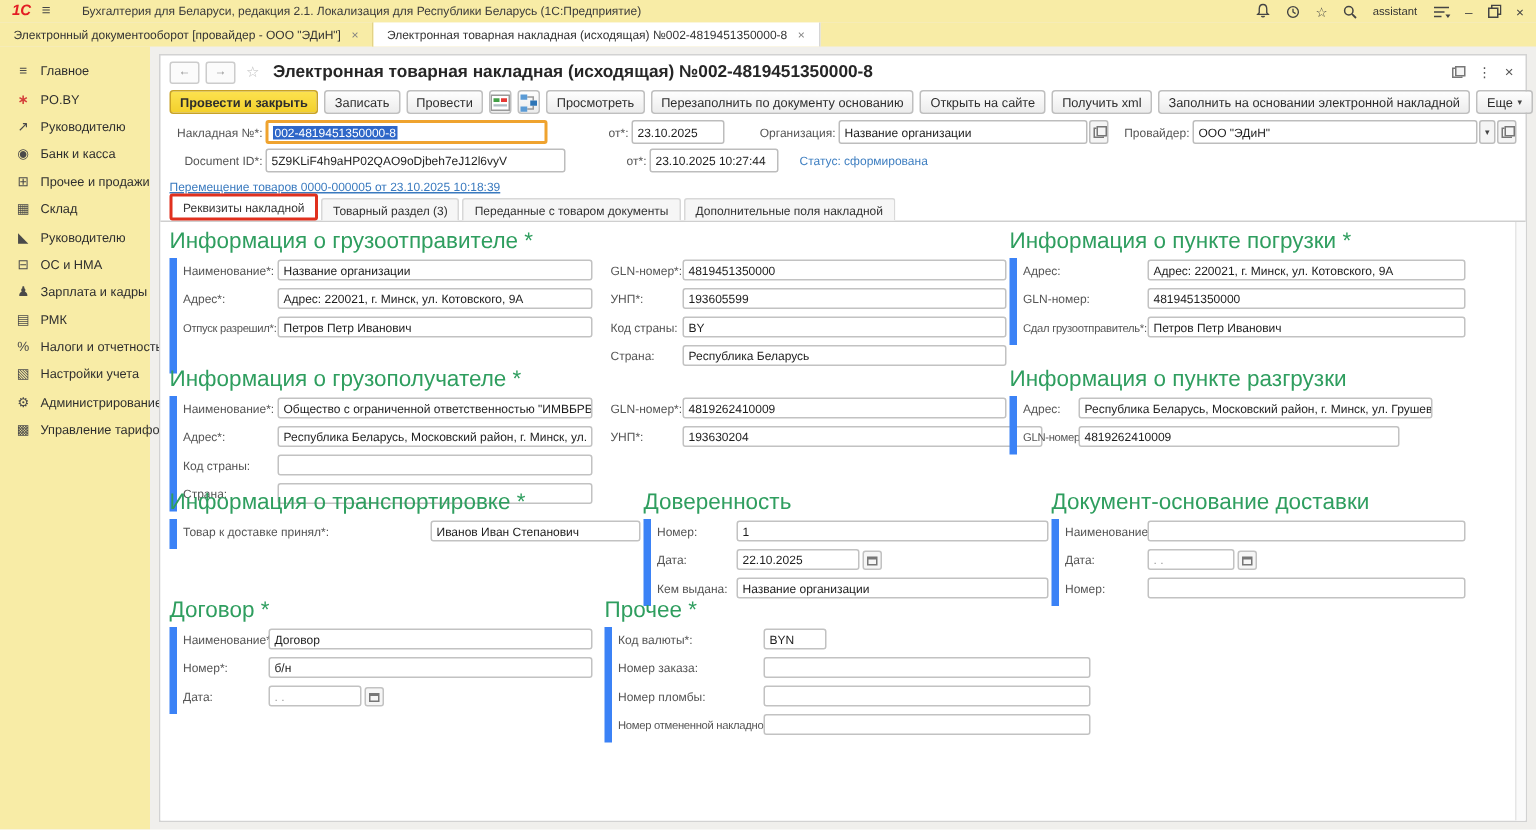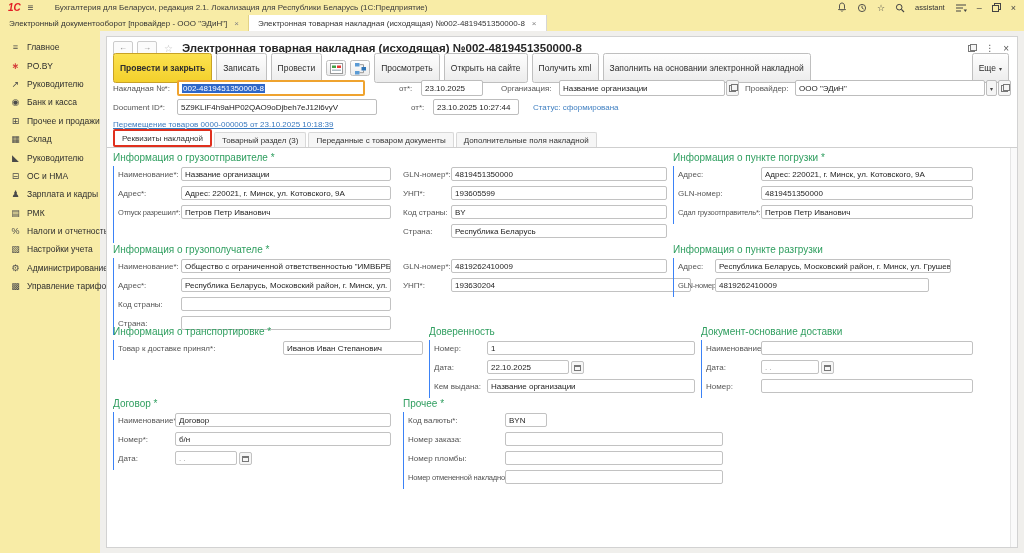--- a/index.html
+++ b/index.html
@@ -33,30 +33,30 @@
   .fhead{display:flex;align-items:center;height:18px;padding:2px 8px 0 6px;gap:4px;}
   .navbtn{width:18px;height:13px;border:1px solid #ccc;border-radius:2px;background:#fbfbfb;
           color:#8a8a8a;font-size:8px;line-height:11px;text-align:center;}
   .fav{color:#bdbdbd;font-size:10px;margin:0 5px 0 3px;}
   .ftitle{font-size:11.5px;font-weight:bold;color:#262626;white-space:nowrap;}
   .fhead-icons{margin-left:auto;display:flex;align-items:center;gap:9px;color:#666;}
   .dots{font-size:9px;color:#555;}
   .xico{font-size:10px;color:#555;}
   
   .tbar{display:flex;align-items:center;gap:4px;padding:3px 8px 2px 6px;height:21px;box-sizing:border-box;}
-  .btn{height:16px;box-sizing:border-box;padding:14px 6px;font-size:8.5px;color:#2d2d2d;
+  .btn{height:16px;box-sizing:border-box;padding:0 6px;font-size:8.5px;color:#2d2d2d;
        background:linear-gradient(#fefefe,#ececec);border:1px solid #bfbfbf;border-radius:2.5px;
        display:flex;align-items:center;white-space:nowrap;}
   .btn.primary{background:linear-gradient(#fce24f,#f3d02c);border-color:#c8a226;font-weight:bold;}
   .btn.iconbtn{width:20px;justify-content:center;padding:0;}
   .more{margin-left:auto;gap:3px;}
   .dd{font-size:6px;color:#444;}
   
   .fieldrows{padding:2px 6px 0;}
-  .hrow{display:flex;align-items:center;height:16px;margin-bottom:3px;}
+  .hrow{display:flex;align-items:center;height:16px;margin-bottom:3px;text-align:right;}
   .hlbl{font-size:8px;color:#555;white-space:nowrap;flex:none;}
   .hinp{height:16px;box-sizing:border-box;border:1px solid #bdbdbd;border-radius:2px;background:#fff;
         font-size:8px;color:#1d1d1d;display:flex;align-items:center;padding:0 3px;
         white-space:nowrap;overflow:hidden;flex:none;}
   .hinp.focused{border:2px solid #efa32f;}
   .selected{background:#2f67c8;color:#fff;padding:0 1px;}
   .mbtn{width:13px;height:16px;box-sizing:border-box;border:1px solid #bdbdbd;border-radius:2px;
         background:#f5f5f5;display:flex;align-items:center;justify-content:center;margin-left:1px;flex:none;}
   .lnkico{position:relative;width:8px;height:8px;}
   .lnkico::before{content:"";position:absolute;left:0;bottom:0;width:5px;height:5px;border:1px solid #777;}
@@ -68,22 +68,22 @@
   .ftabs{display:flex;align-items:flex-end;padding:0 6px;height:18px;box-sizing:border-box;
          border-bottom:1px solid #cfcfcf;gap:2px;}
   .ftab{height:15px;box-sizing:border-box;padding:0 7px;font-size:8px;color:#333;background:#f6f6f6;
         border:1px solid #d8d8d8;border-bottom:none;border-radius:2px 2px 0 0;
         display:flex;align-items:center;white-space:nowrap;}
   .ftab.active{background:#fff;border:2px solid #e0301e;border-radius:2px;height:18px;}
   
   .content{position:relative;flex:1;background:#fff;}
   .vscroll{position:absolute;right:0;top:0;width:6px;height:100%;background:#fafafa;border-left:1px solid #e6e6e6;}
   .sec{position:absolute;}
-  .sh{font-size:10px;color:#2f9e5f;margin:0 0 3px;white-space:nowrap;}
-  .fl{border-left:1px solid #3b82f6;padding:1px 0 0 4px;}
+  .sh{font-size:15px;color:#2f9e5f;margin:0 0 3px;white-space:nowrap;}
+  .fl{border-left:5px solid #3b82f6;padding:1px 0 0 4px;}
   .frow{position:relative;height:19px;}
   .lb{position:absolute;left:0;top:3px;font-size:8px;color:#555;white-space:nowrap;}
   .lb.small{font-size:7.5px;letter-spacing:-0.2px;}
   .inp{position:absolute;top:0;height:14px;box-sizing:border-box;border:1px solid #c2c2c2;border-radius:2px;
        font-size:8px;color:#1d1d1d;padding:0 3px;display:flex;align-items:center;
        white-space:nowrap;overflow:hidden;background:#fff;}
   .inp.muted{color:#9a9a9a;}
   .cal{position:absolute;top:1px;width:13px;height:13px;box-sizing:border-box;border:1px solid #c2c2c2;
        border-radius:2px;background:#f6f6f6;display:flex;align-items:center;justify-content:center;}
   .cal::before{content:"";width:7px;height:6px;box-sizing:border-box;border:1px solid #777;border-top-width:2px;}
@@ -232,20 +232,21 @@
     <span class="btn iconbtn">
         <svg width="13" height="13" viewBox="0 0 13 13">
           <path d="M5.5 2.7 H9.5 V5" stroke="#999" fill="none"></path>
           <path d="M5.5 10.7 H9.5 V8.5" stroke="#999" fill="none"></path>
           <rect x="1" y="1" width="4.5" height="3.5" fill="#5b9bd5"></rect>
           <rect x="7.5" y="5" width="4.5" height="3.5" fill="#2e75b6"></rect>
           <rect x="1" y="9" width="4.5" height="3.5" fill="#5b9bd5"></rect>
         </svg>
       </span>
     <span class="btn">Просмотреть</span>
+    <span class="btn">Перезаполнить по документу основанию</span>
     <span class="btn">Открыть на сайте</span>
     <span class="btn">Получить xml</span>
     <span class="btn">Заполнить на основании электронной накладной</span>
     <span class="btn more">
         <span>Еще</span>
         <span class="dd">▾</span>
       </span>
   </div>
 
   <div class="fieldrows">

